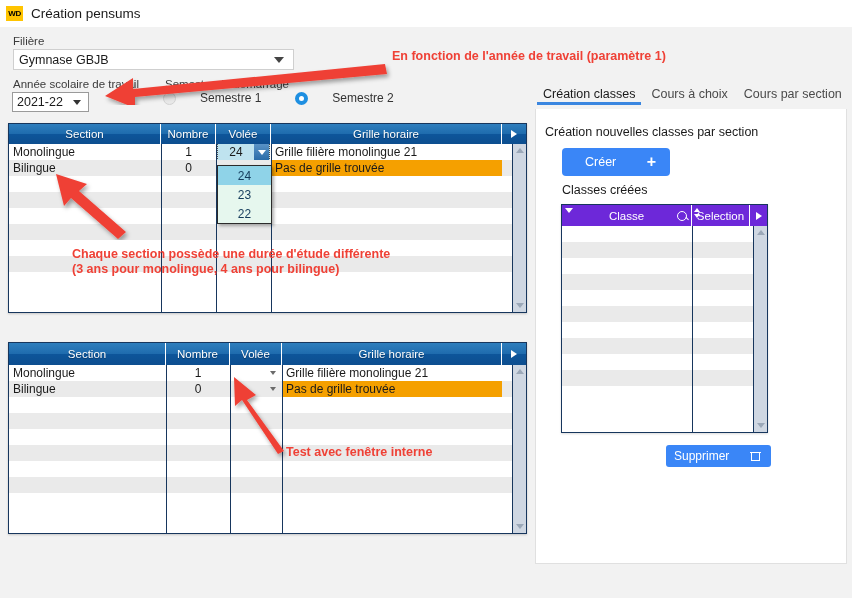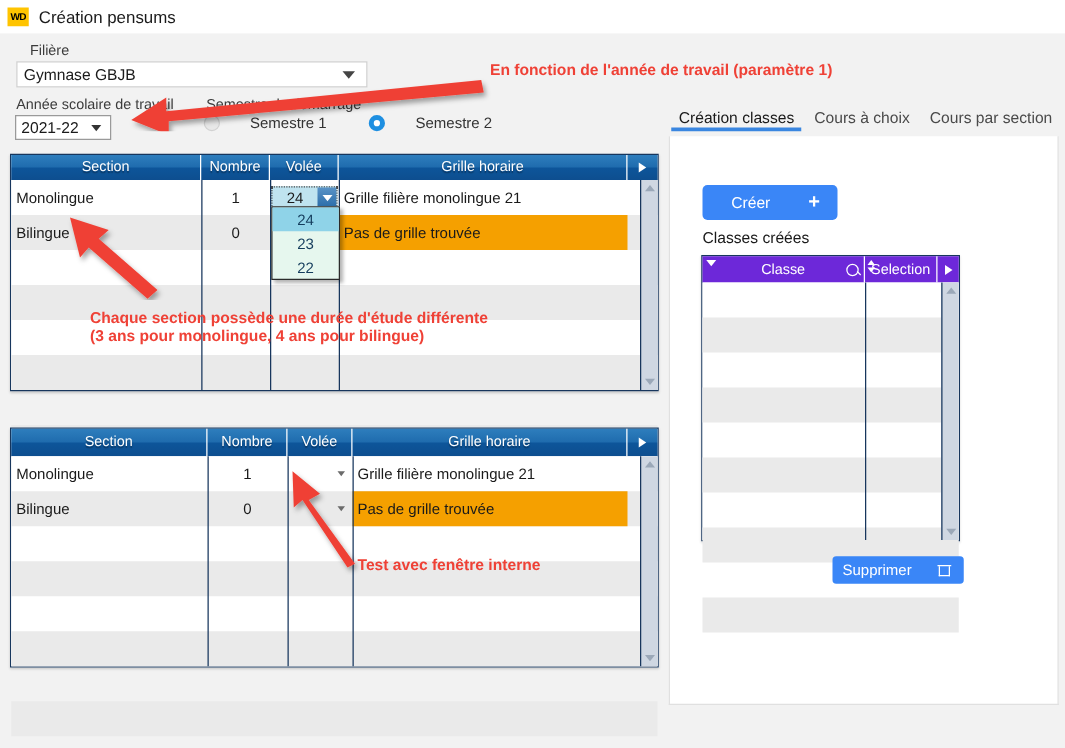--- a/index.html
+++ b/index.html
@@ -53,21 +53,21 @@
     width: 852px; height: 571px;
     background: #f2f2f2;
   }
 
   
   .field-label {
     position: absolute;
     font-size: 11.5px;
     color: #3b3b3b;
   }
-  #lbl-filiere { left: 24px; top: 8px; }
+  #lbl-filiere { left: 13px; top: 8px; }
   #lbl-annee   { left: 13px; top: 51px; }
   #lbl-semestre{ left: 165px; top: 51px; }
 
   #filiere-select {
     position: absolute;
     left: 13px; top: 22px;
     width: 281px; height: 21px;
     background: #ffffff;
     border: 1px solid #cfcfcf;
     box-sizing: border-box;
@@ -162,21 +162,21 @@
     height: 100%;
     text-shadow: 0 1px 1px rgba(0,0,0,0.35);
   }
   .wt-head .hc:last-child { border-right: none; }
   .wt-body {
     position: relative;
     background: #ffffff;
   }
   .wt-row {
     display: flex;
-    height: 28px;
+    height: 16px;
     box-sizing: border-box;
   }
   .wt-row.alt { background: #eaeaea; }
   .wt-cell {
     font-size: 12px;
     color: #1a1a1a;
     display: flex;
     align-items: center;
     box-sizing: border-box;
     height: 100%;
@@ -598,20 +598,21 @@
   </div>
 
   <div id="tabpanel">
     <div id="tabstrip">
       <div class="tab active">Création classes</div>
       <div class="tab">Cours à choix</div>
       <div class="tab">Cours par section</div>
     </div>
 
     <div id="tabcontent">
+      <div id="panel-title">Création nouvelles classes par section</div>
 
       <div id="creer-btn">
         <span class="lbl">Créer</span>
         <span class="plus">+</span>
       </div>
 
       <div id="classes-creees-lbl">Classes créées</div>
 
       <div id="ptable">
         <div class="pt-head">

